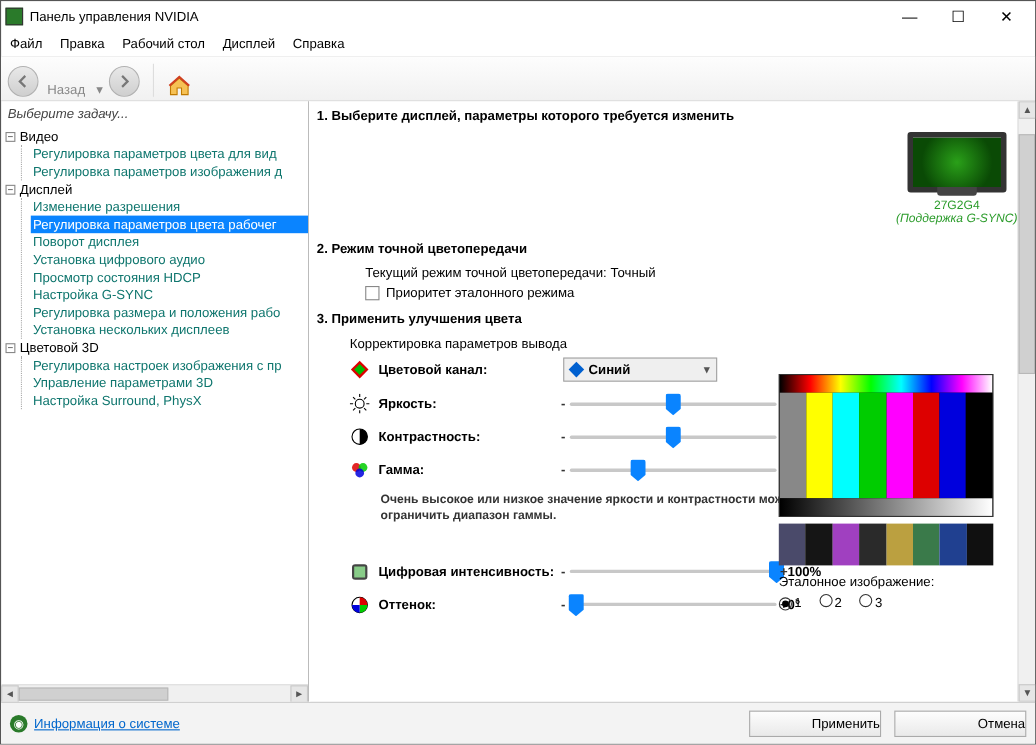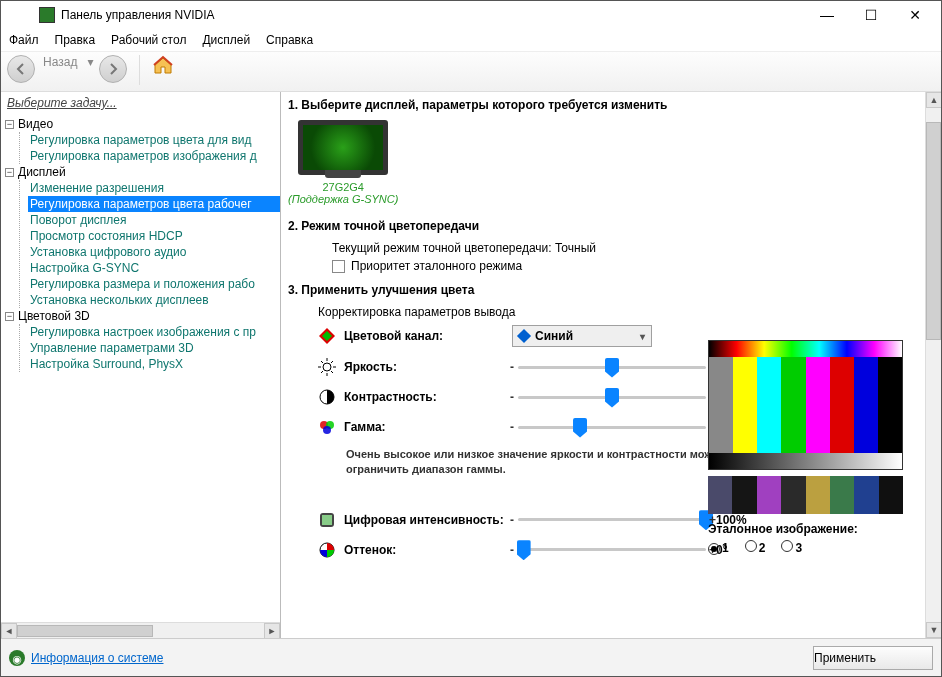--- a/index.html
+++ b/index.html
@@ -1,50 +1,50 @@
 <!DOCTYPE html>
 <html><head>
 <meta charset="utf-8">
 <style>
 * { box-sizing: border-box; margin: 0; padding: 0; font-family: "Segoe UI", Tahoma, sans-serif; }
 body { width: 942px; height: 677px; background: #fff; font-size: 12px; color: #000; overflow: hidden; }
 .window { border: 1px solid #555; height: 677px; display: flex; flex-direction: column; }
-.titlebar { display: flex; align-items: center; height: 28px; padding: 0 4px; margin-left: 34px; }
+.titlebar { display: flex; align-items: center; height: 28px; padding: 0 4px; }
 .titlebar .app-icon { width: 16px; height: 16px; background: #2a7a2a; border: 1px solid #333; margin-right: 6px; }
 .titlebar .title { flex: 1; font-size: 12px; }
 .titlebar .winbtn { width: 44px; height: 28px; display: flex; align-items: center; justify-content: center; font-size: 14px; }
 .menubar { display: flex; padding: 2px 6px; gap: 12px; font-size: 12px; border-bottom: 1px solid #eee; }
 .menubar span { padding: 2px 2px; }
-.toolbar { display: flex; align-items: flex-start; height: 40px; padding: 3px 6px; gap: 6px; border-bottom: 1px solid #ddd; background: linear-gradient(#fdfdfd,#f1f1f1); }
+.toolbar { display: flex; align-items: flex-end; height: 40px; padding: 3px 6px; gap: 6px; border-bottom: 1px solid #ddd; background: linear-gradient(#fdfdfd,#f1f1f1); }
 .navbtn { width: 28px; height: 28px; border-radius: 14px; background: linear-gradient(#e8e8e8,#cfcfcf); border: 1px solid #b0b0b0; display: flex; align-items: center; justify-content: center; color: #666; }
 .back-lbl { color: #888; margin: 0 4px 0 2px; }
 .sep { width: 1px; height: 30px; background: #ddd; margin: 0 6px; }
 .home-icon { width: 22px; height: 20px; position: relative; }
 .home-icon svg { width: 22px; height: 20px; }
 .body { flex: 1; display: flex; min-height: 0; }
 .sidebar { width: 280px; border-right: 1px solid #bbb; display: flex; flex-direction: column; overflow: hidden; }
-.task-hdr { padding: 4px 6px; color: #444; font-style: italic; text-decoration: underline; }
+.task-hdr { padding: 4px 6px; color: #444; font-style: italic; }
 .tree { flex: 1; overflow: auto; padding-left: 4px; padding-top: 2px; }
 .tree-group { margin: 0; }
 .tree-toggle { display: flex; align-items: center; padding: 1px 0; }
 .boxpm { width: 9px; height: 9px; border: 1px solid #888; font-size: 9px; line-height: 7px; text-align: center; margin-right: 4px; background: #fff; color: #333; }
 .tree-lbl { color: #000; }
 .tree-children { margin-left: 14px; border-left: 1px dotted #aaa; padding-left: 8px; }
 .tree-item { padding: 1px 2px; color: #0f766e; white-space: nowrap; overflow: hidden; text-overflow: ellipsis; }
 .tree-item.sel { background: #0a84ff; color: #fff; }
 .sidebar-hscroll { height: 16px; background: #f0f0f0; border-top: 1px solid #ddd; display: flex; align-items: center; }
 .scroll-arrow { width: 16px; height: 16px; background: #e6e6e6; border: 1px solid #c8c8c8; font-size: 9px; text-align: center; line-height: 14px; color: #555; }
 .scroll-track { flex: 1; height: 16px; position: relative; }
 .scroll-thumb { position: absolute; left: 0; width: 55%; top: 2px; bottom: 2px; background: #d0d0d0; border: 1px solid #b8b8b8; }
 .main { flex: 1; position: relative; overflow: hidden; border-left: 1px solid #fff; }
 .main-scroll { position: absolute; top: 0; right: 16px; bottom: 0; left: 6px; overflow: hidden; }
 .main-vscroll { position: absolute; right: 0; top: 0; bottom: 0; width: 16px; background: #f0f0f0; border-left: 1px solid #ddd; display:flex; flex-direction:column;}
 .vscroll-thumb { flex:0 0 40%; margin-top:14px; background:#d0d0d0; border:1px solid #b8b8b8;}
 .section-h { font-weight: bold; font-size: 12px; margin: 6px 0 8px 0; }
-.monitor-row { display: flex; justify-content: flex-start; margin: 8px 0 14px; }
+.monitor-row { display: flex; justify-content: flex-end; margin: 8px 0 14px; }
 .monitor-box { text-align: center; }
 .monitor { width: 90px; height: 55px; background: radial-gradient(circle at 50% 50%, #2aa019, #0a4a05 70%); border: 5px solid #333; border-radius: 3px; margin: 0 auto 2px; position: relative; }
 .monitor::after { content: ""; position: absolute; left: 50%; top: 100%; transform: translateX(-50%); width: 36px; height: 8px; background: #444; border-radius: 0 0 3px 3px; }
 .monitor-name { color: #2a9b2a; margin-top: 6px; font-size: 11px; }
 .monitor-sub { color: #2a9b2a; font-size: 11px; font-style: italic; }
 .mode-row { margin: 6px 0 4px 44px; font-size: 12px; }
 .chk-row { margin: 2px 0 10px 44px; display: flex; align-items: center; gap: 6px; }
 .chk { width: 13px; height: 13px; border: 1px solid #888; background: #fff; }
 .adjust-hdr { margin: 4px 0 6px 30px; font-size: 12px; }
 .controls { margin-left: 30px; margin-right: 10px; display: grid; grid-template-columns: 26px 160px 8px 1fr 36px; row-gap: 10px; align-items: center; }
@@ -53,36 +53,36 @@
 .slider-minus { position: absolute; left: -2px; font-size: 12px; color: #333; }
 .slider-plus { position: absolute; right: -4px; font-size: 12px; color: #333; }
 .track { flex: 1; height: 3px; background: #c8c8c8; border-radius: 2px; position: relative; }
 .thumb { position: absolute; top: -8px; width: 14px; height: 20px; background: #0a84ff; border-radius: 2px; transform: translateX(-50%); clip-path: polygon(0 0, 100% 0, 100% 70%, 50% 100%, 0 70%); }
 .val { font-size: 12px; text-align: left; padding-left: 4px; }
 .select { width: 140px; border: 1px solid #a0a0a0; height: 22px; display: flex; align-items: center; padding: 0 6px; grid-column: 4 / span 2; justify-self: start; background: #efefef; }
 .select .diamond { width: 10px; height: 10px; background: #0060d0; transform: rotate(45deg); margin-right: 6px; }
 .select .chev { margin-left: auto; font-size: 10px; color: #555; }
 .hint { grid-column: 2 / span 4; font-size: 11px; color: #333; line-height: 1.4; margin: 0 0 0 2px; }
 .divide { grid-column: 1 / -1; height: 12px; }
-.right-panel { position: absolute; right: 22px; top: 248px; width: 195px; font-weight: bold; }
+.right-panel { position: absolute; right: 22px; top: 248px; width: 195px; }
 .preview { width: 195px; height: 130px; border: 1px solid #333; background: #000; display: flex; flex-direction: column; }
 .grad { height: 16px; background: linear-gradient(to right, #000, red, yellow, lime, cyan, blue, magenta, #fff); }
 .bars { flex: 1; display: flex; }
 .bars div { flex: 1; }
 .gray { height: 16px; background: linear-gradient(to right, #000, #fff); }
 .bottom-preview { height: 38px; width: 195px; margin-top: 6px; display: flex; }
 .bottom-preview div { flex: 1; }
 .ref-lbl { margin-top: 8px; font-size: 12px; }
 .ref-radios { display: flex; gap: 16px; margin-top: 4px; align-items: center; font-size: 12px; }
 .radio { width: 12px; height: 12px; border: 1px solid #333; border-radius: 50%; display: inline-flex; align-items: center; justify-content: center; margin-right: 2px; }
 .radio.on::after { content: ""; width: 6px; height: 6px; background: #000; border-radius: 50%; }
 .footer { height: 38px; border-top: 1px solid #ccc; display: flex; align-items: center; padding: 0 8px; background:#f3f3f3; }
 .footer .info-icon { width: 16px; height: 16px; border-radius: 50%; background: #2a7a2a; color: #fff; font-size: 11px; text-align: center; line-height: 18px; margin-right: 6px; }
 .footer .info-link { color: #0066cc; text-decoration: underline; font-size: 12px; }
-.footer .btn { width: 120px; height: 24px; border: 1px solid #aaa; background: linear-gradient(#fdfdfd,#e9e9e9); text-align: left; line-height: 22px; font-size: 12px; margin-left: 12px; }
+.footer .btn { width: 120px; height: 24px; border: 1px solid #aaa; background: linear-gradient(#fdfdfd,#e9e9e9); text-align: right; line-height: 22px; font-size: 12px; margin-left: 12px; }
 .spacer { flex: 1; }
 </style>
 </head>
 <body>
 
 <div class="window">
   <div class="titlebar">
     <div class="app-icon"></div>
     <div class="title">Панель управления NVIDIA</div>
     <div class="winbtn">—</div>
@@ -138,22 +138,22 @@
 
         <div class="tree-group">
           <div class="tree-toggle">
             <div class="boxpm">−</div>
             <span class="tree-lbl">Дисплей</span>
           </div>
           <div class="tree-children">
             <div class="tree-item">Изменение разрешения</div>
             <div class="tree-item sel">Регулировка параметров цвета рабочег</div>
             <div class="tree-item">Поворот дисплея</div>
+            <div class="tree-item">Установка цифрового аудио</div>
             <div class="tree-item">Просмотр состояния HDCP</div>
-            <div class="tree-item">Установка цифрового аудио</div>
             <div class="tree-item">Настройка G-SYNC</div>
             <div class="tree-item">Регулировка размера и положения рабо</div>
             <div class="tree-item">Установка нескольких дисплеев</div>
           </div>
         </div>
 
         <div class="tree-group">
           <div class="tree-toggle">
             <div class="boxpm">−</div>
             <span class="tree-lbl">Цветовой 3D</span>
@@ -346,14 +346,15 @@
         <div class="scroll-arrow">▼</div>
       </div>
     </div>
   </div>
 
   <div class="footer">
     <div class="info-icon">◉</div>
     <a class="info-link">Информация о системе</a>
     <div class="spacer"></div>
     <div class="btn">Применить</div>
+    <div class="btn">Отмена</div>
   </div>
 </div>
 
 </body></html>

